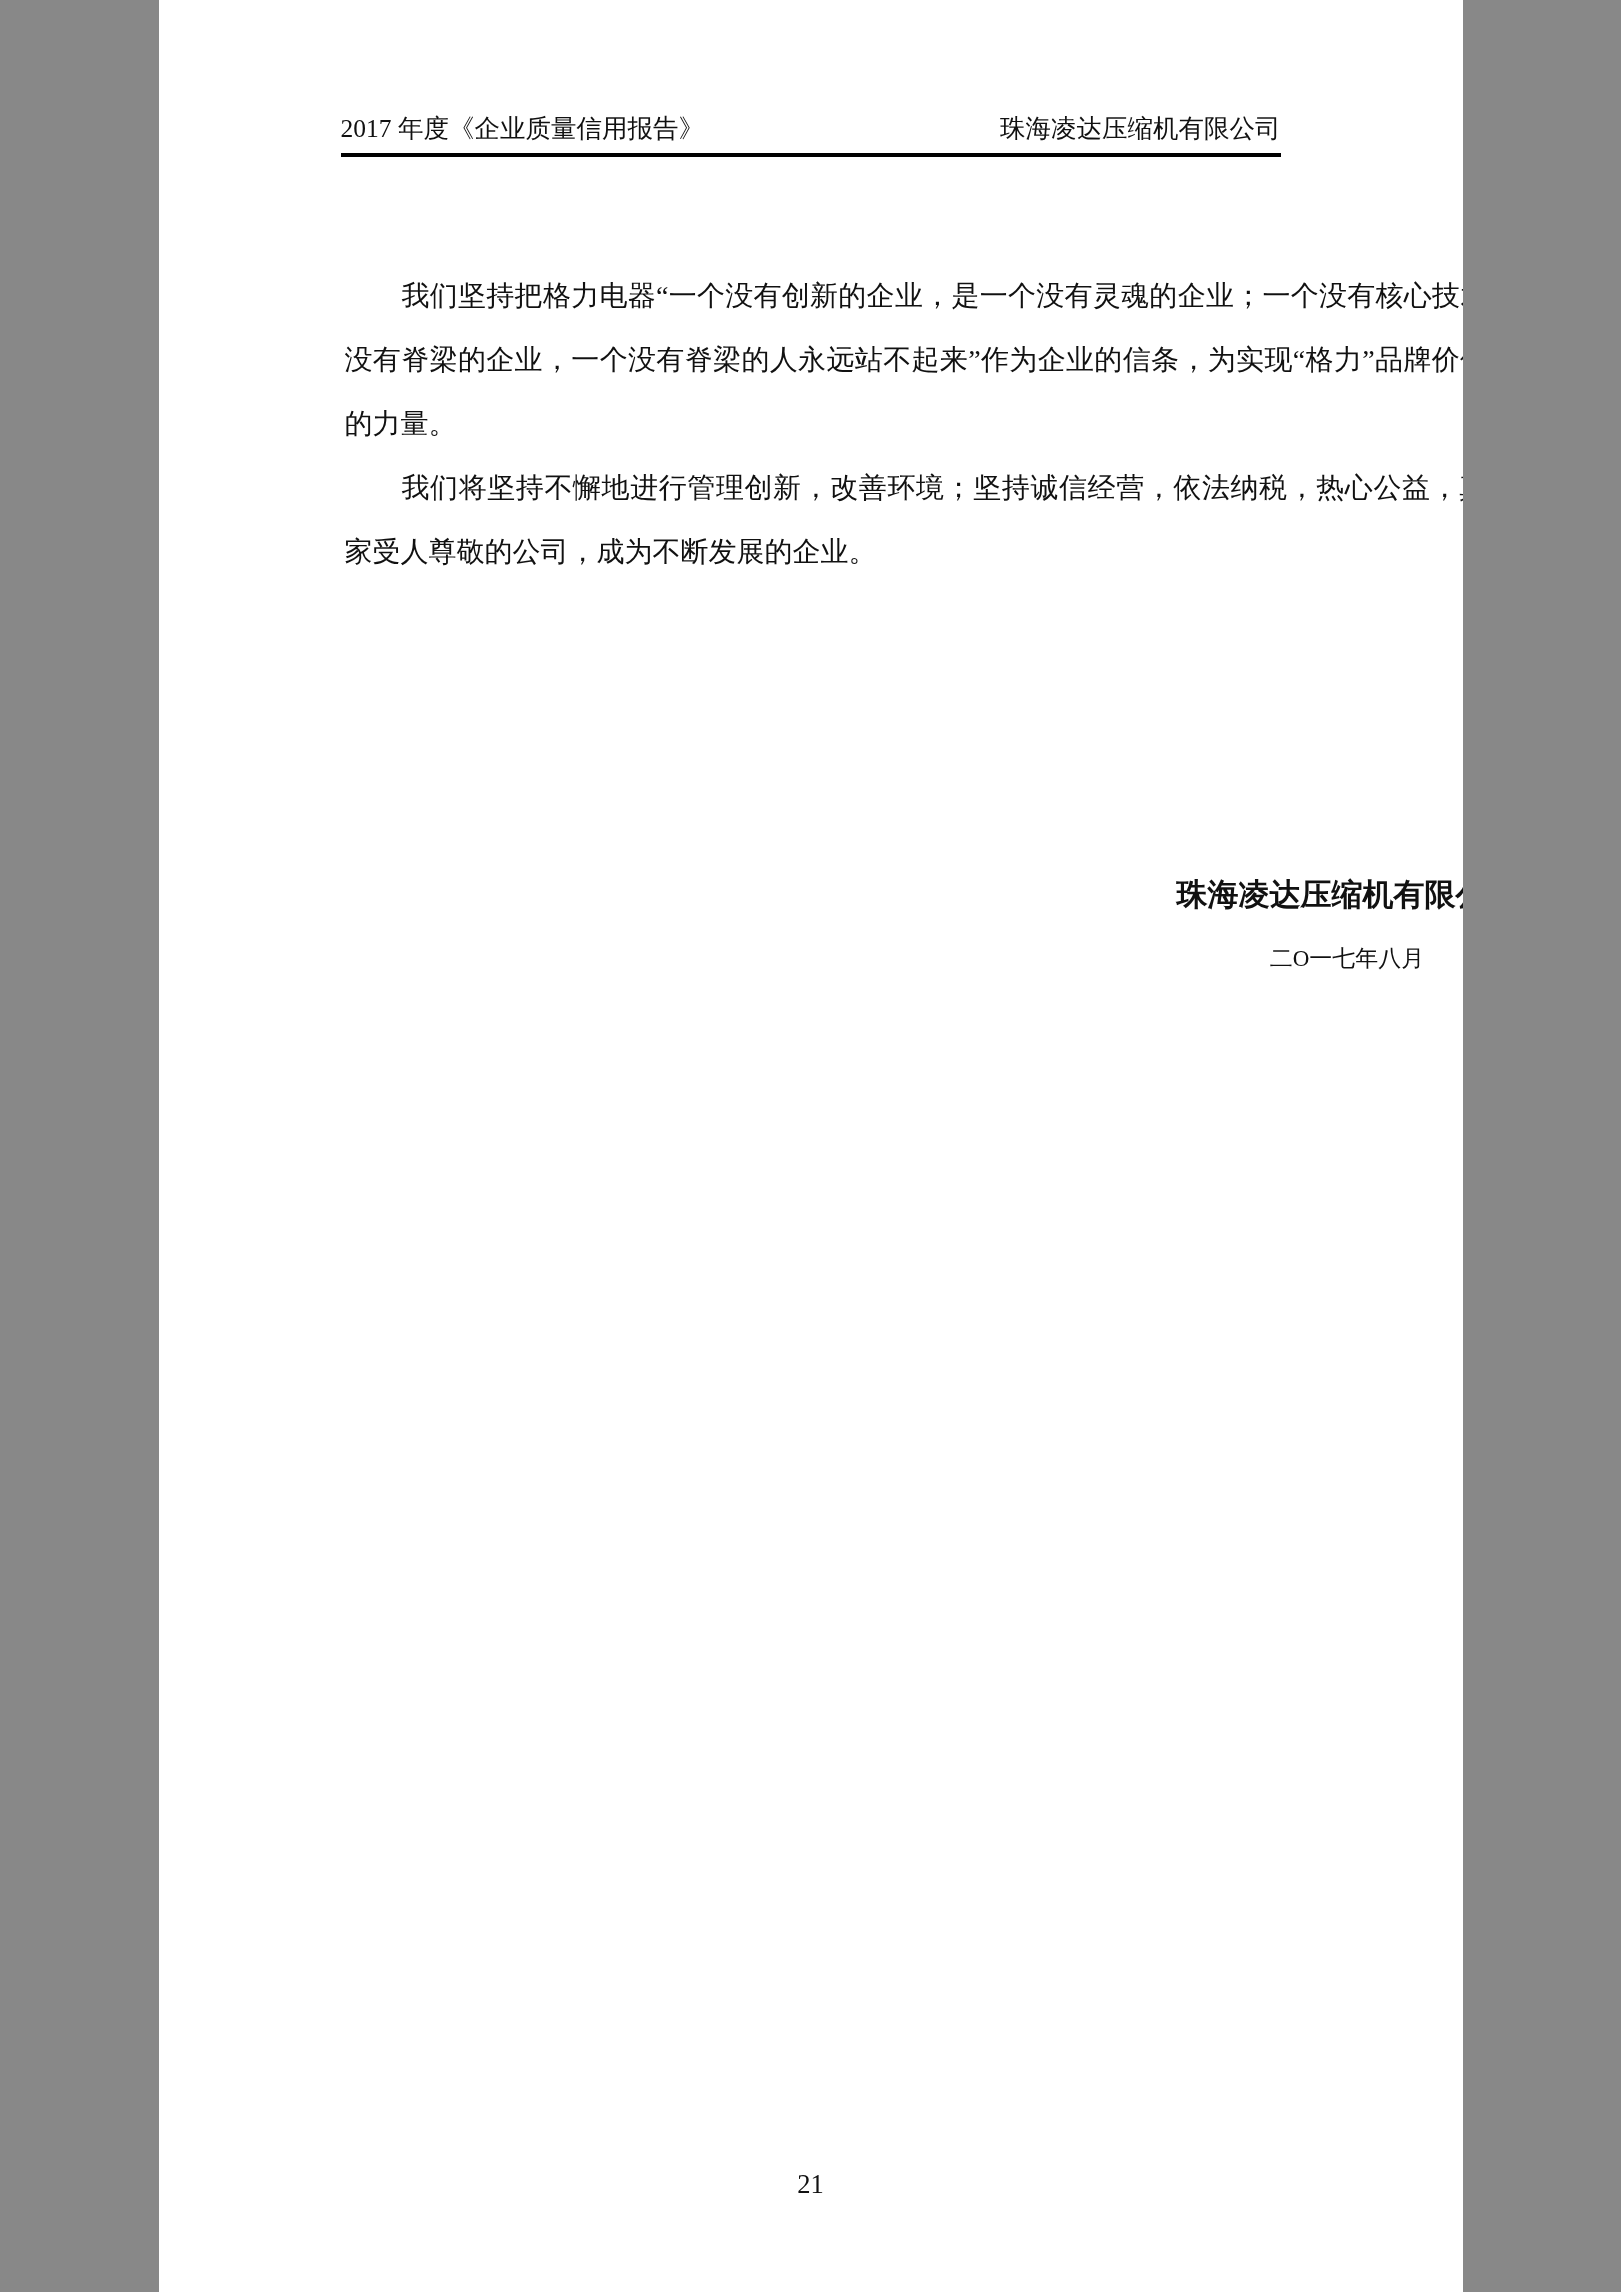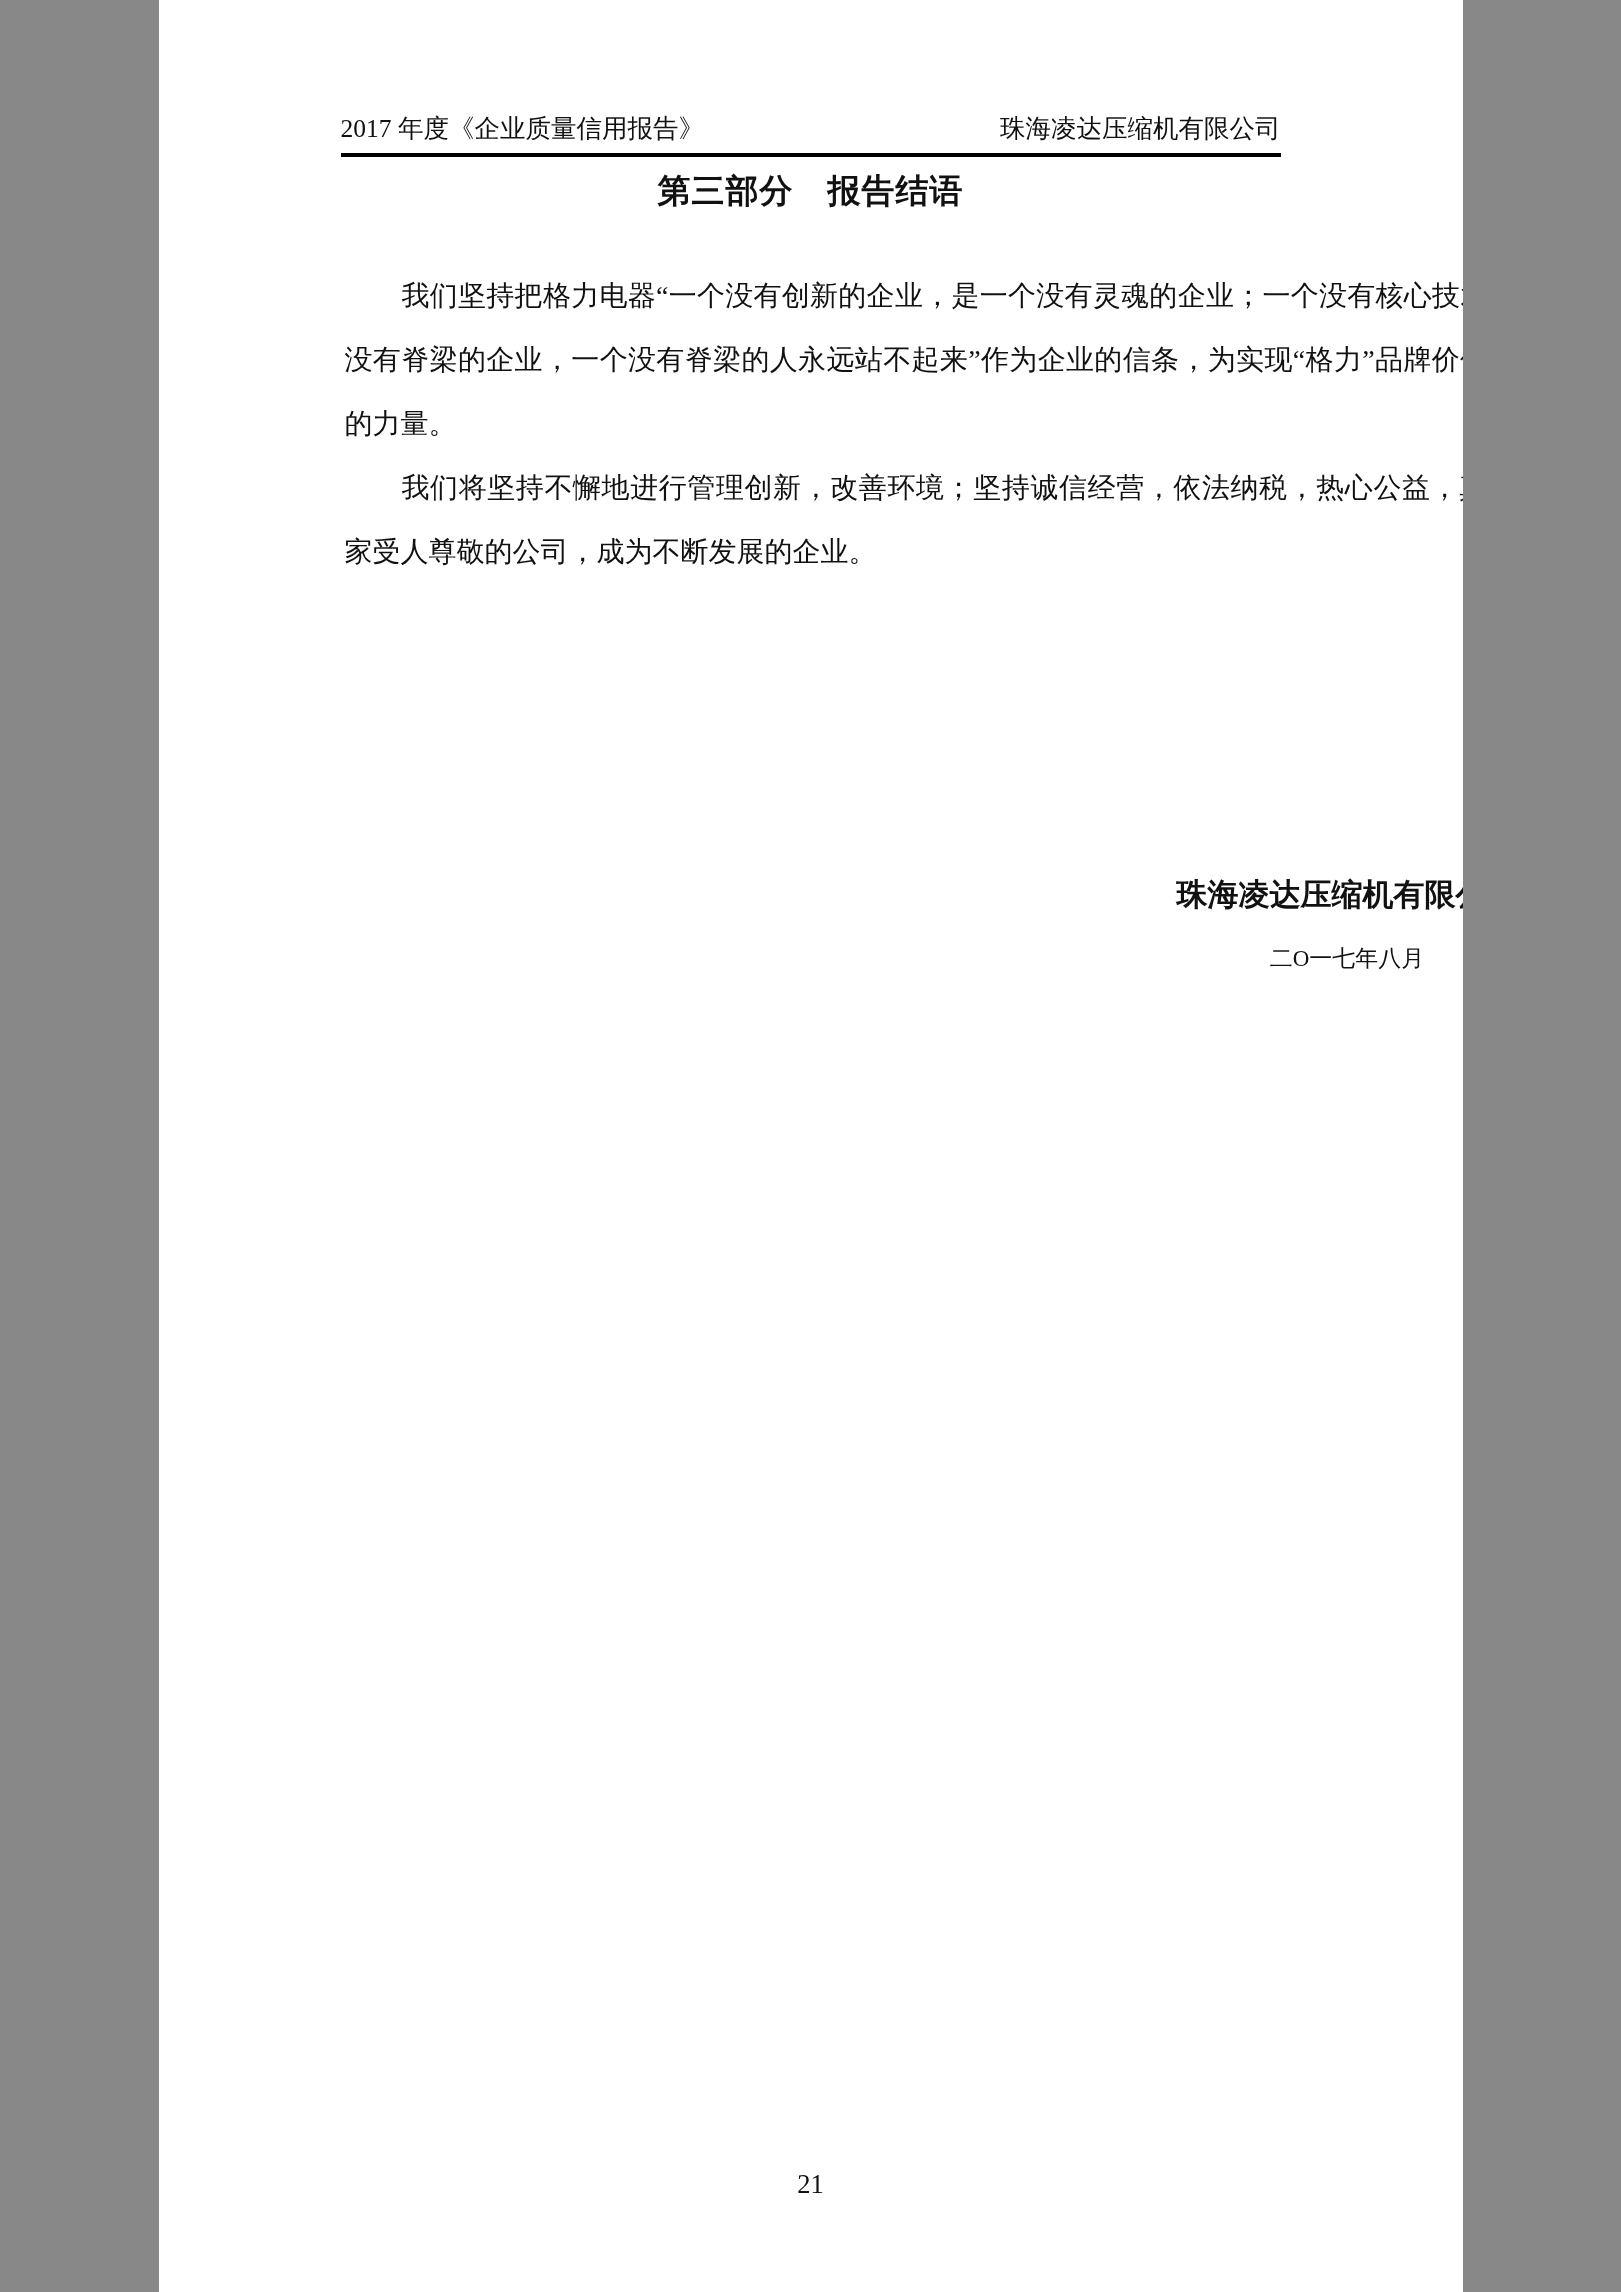--- a/index.html
+++ b/index.html
@@ -89,21 +89,20 @@
 
 <div class="page">
 
   <div class="header">
     <span>2017 年度《企业质量信用报告》</span>
     <span>珠海凌达压缩机有限公司</span>
   </div>
 
   <div class="header-rule"></div>
 
-  <div class="section-title">第三部分　报告结语</div>
 
   <div class="body-text">
       <p>我们坚持把格力电器“一个没有创新的企业，是一个没有灵魂的企业；一个没有核心技术的企业是没有脊梁的企业，一个没有脊梁的人永远站不起来”作为企业的信条，为实现“格力”品牌价值贡献自己的力量。</p>
       <p>我们将坚持不懈地进行管理创新，改善环境；坚持诚信经营，依法纳税，热心公益，真正成为一家受人尊敬的公司，成为不断发展的企业。</p>
     </div>
 
   <div class="signature">
     <div class="signature-company">珠海凌达压缩机有限公司</div>
     <div class="signature-date">二O一七年八月</div>
   </div>

